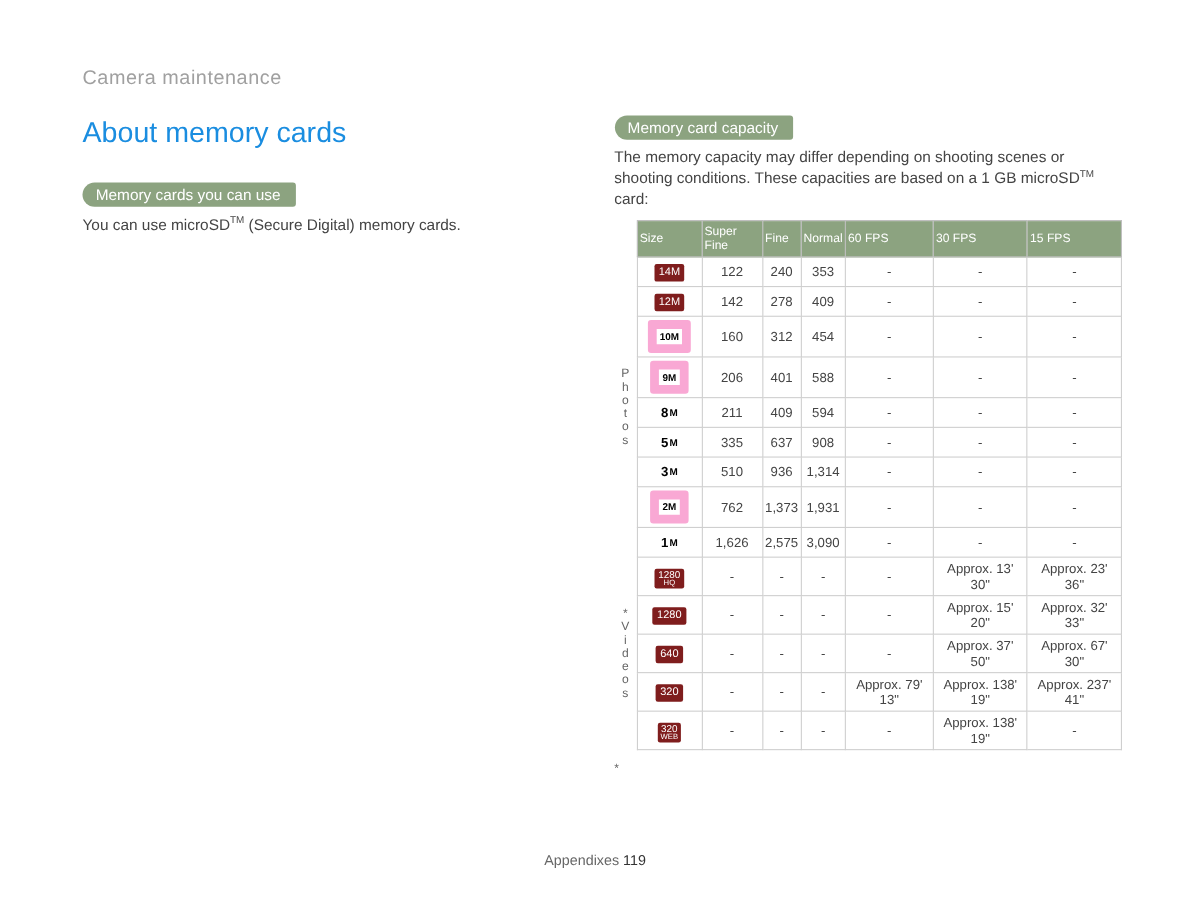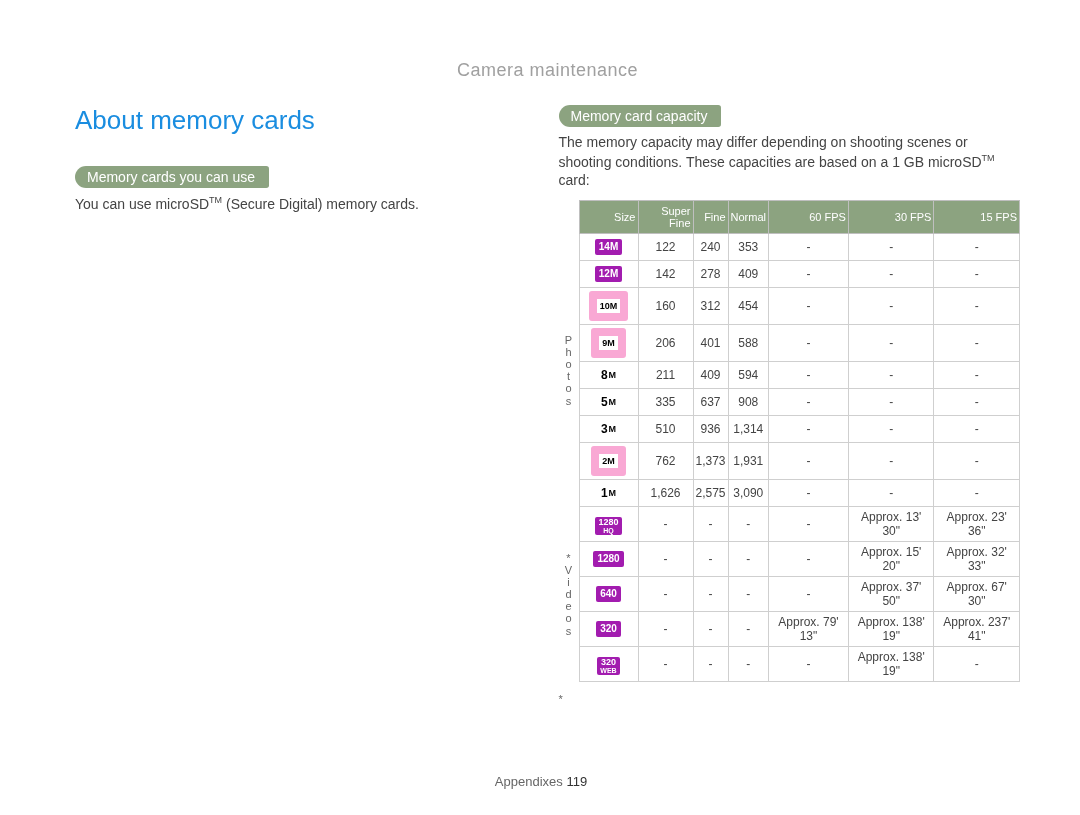--- a/index.html
+++ b/index.html
@@ -1,30 +1,30 @@
 <!DOCTYPE html>
 <html><head>
 <meta charset="utf-8">
 <style>
   html,body{margin:0;padding:0;background:#fff;font-family:Arial,Helvetica,sans-serif;color:#333;}
   .page{width:1080px;height:815px;position:relative;box-sizing:border-box;padding:60px 60px 30px 75px;}
-  .breadcrumb{font-size:18px;color:#a0a0a0;letter-spacing:0.5px;margin-bottom:2px;text-align:center;}
+  .breadcrumb{font-size:18px;color:#a0a0a0;letter-spacing:0.5px;margin-bottom:2px;}
   .columns{display:flex;gap:22px;margin-top:24px;}
   .col{flex:1;min-width:0;}
   .section-title{font-size:26px;color:#1a8de0;font-weight:400;margin:0 0 30px 0;}
   .pill{display:inline-block;background:#8ca380;color:#fff;font-size:14px;padding:3px 14px 3px 12px;border-radius:12px 3px 3px 12px;margin-bottom:6px;}
   .body{font-size:14px;line-height:1.35;color:#444;}
   sup{font-size:9px;}
   .cap-table{border-collapse:collapse;margin-top:10px;font-size:12px;color:#444;width:100%;}
-  .cap-table th{background:#8ca380;color:#fff;font-weight:400;font-size:11px;padding:4px 2px;border:1px solid #bfbfbf;text-align:right;margin-top:20px;}
+  .cap-table th{background:#8ca380;color:#fff;font-weight:400;font-size:11px;padding:4px 2px;border:1px solid #bfbfbf;text-align:left;margin-top:20px;}
   .cap-table td{border:1px solid #cfcfcf;padding:3px 2px;text-align:center;font-size:12px;height:20px;}
   .cap-table .vhead{border:none;background:#fff;font-size:11px;color:#666;width:20px;padding:0;line-height:1.1;}
   .cap-table .sizecell{width:54px;}
   .icon-box{display:inline-flex;align-items:center;justify-content:center;border:8px solid #f9a8d4;border-radius:3px;background:#fff;color:#000;font-weight:bold;font-size:9px;padding:0 3px;height:14px;line-height:14px;}
-  .icon-solid{display:inline-flex;align-items:center;justify-content:center;background:#a21caf;color:#fff;font-weight:bold;font-size:10px;padding:1px 4px;border-radius:2px;height:14px;line-height:12px;}
+  .icon-solid{display:inline-flex;align-items:center;justify-content:center;background:#7f1d1d;color:#fff;font-weight:normal;font-size:10px;padding:1px 4px;border-radius:2px;height:14px;line-height:12px;}
   .ic{font-weight:bold;font-size:12px;color:#000;display:inline-flex;align-items:center;gap:1px;}
   .ic .sub{font-size:9px;font-weight:bold;}
   .notes{font-size:11px;color:#666;margin-top:10px;line-height:1.4;}
   .notes .row{display:flex;gap:6px;}
   .notes .bullet{width:8px;}
   .footer{position:absolute;bottom:26px;left:1px;width:100%;text-align:center;font-size:13px;color:#666;}
   .footer .num{color:#333;}
 </style>
 </head>
 <body>

